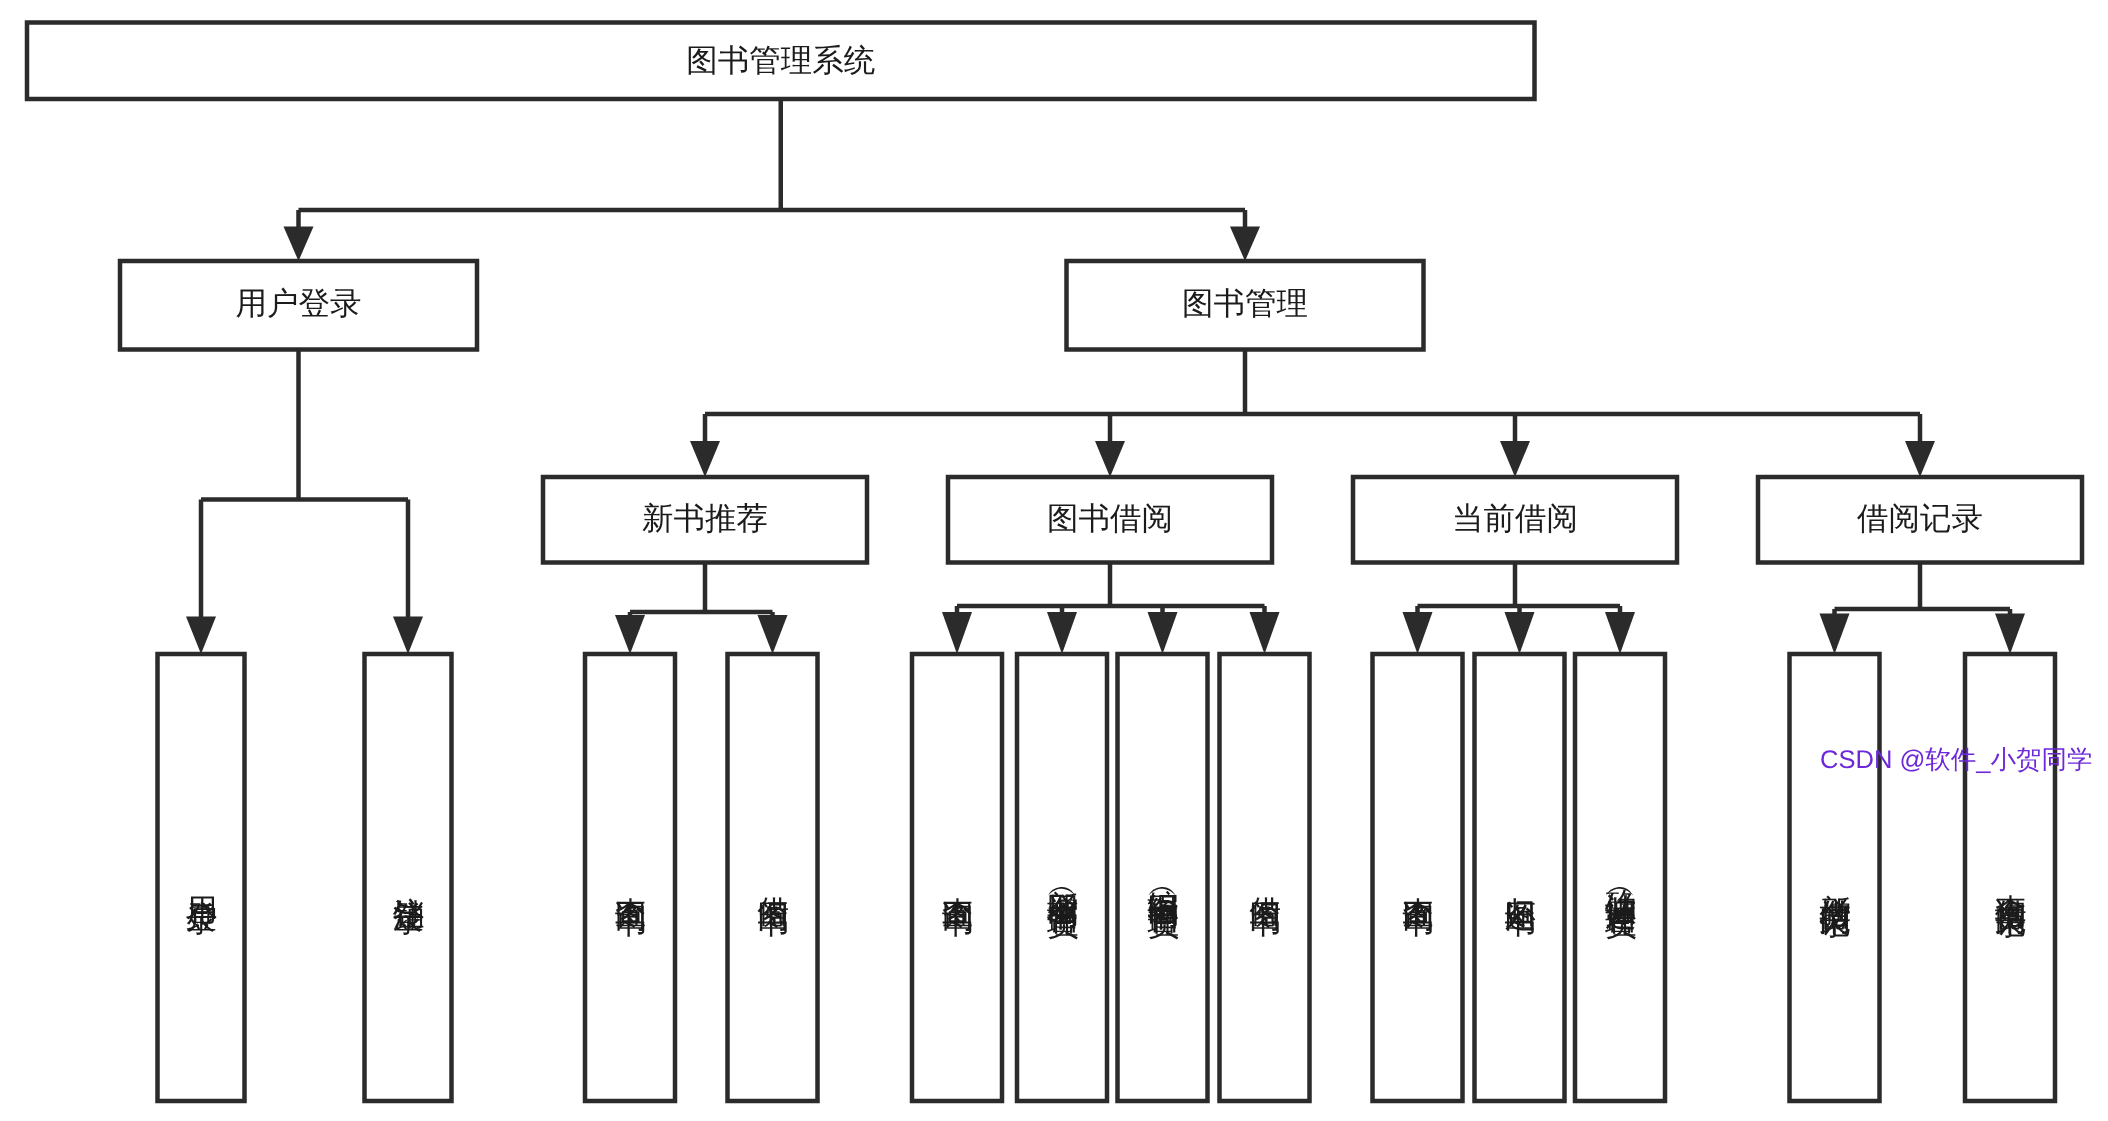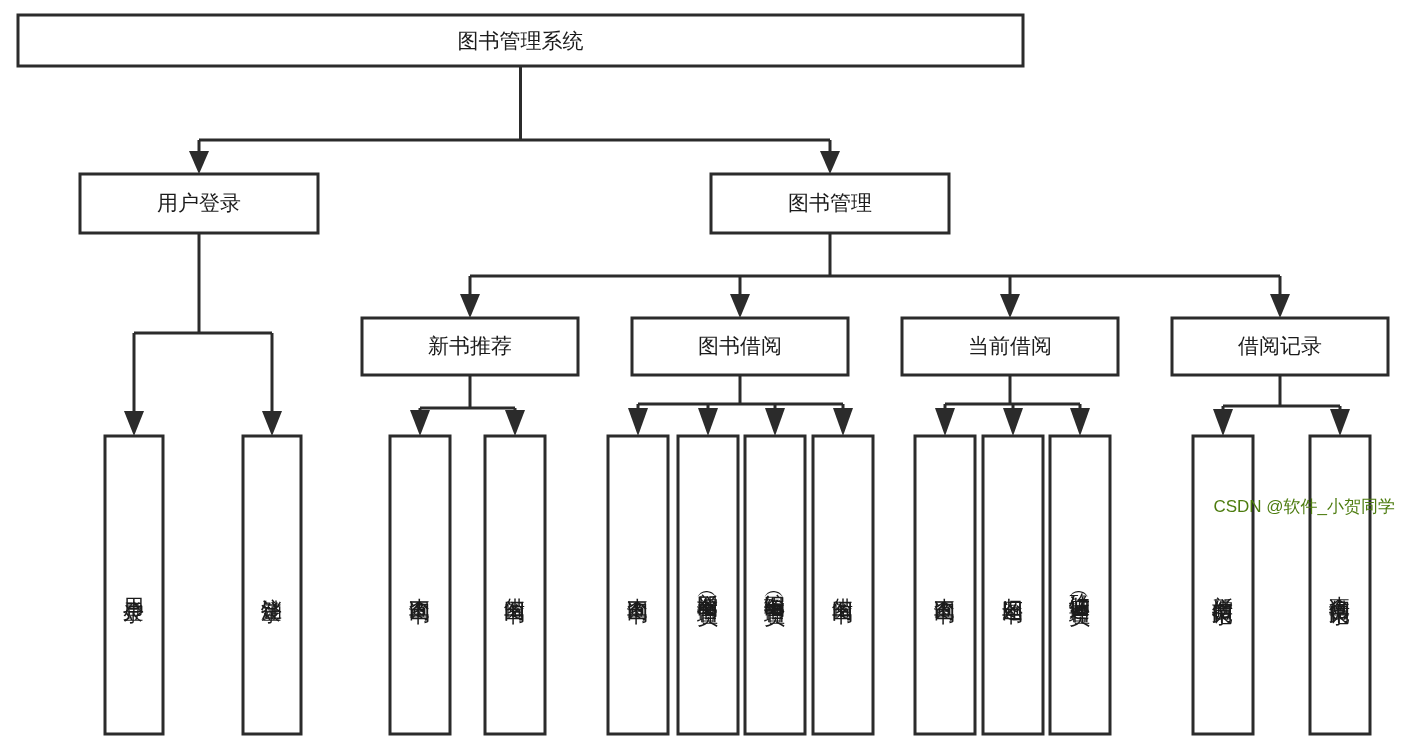--- a/index.html
+++ b/index.html
@@ -57,21 +57,21 @@
     text-anchor: middle;
     white-space: pre;
     letter-spacing: 2px;
   }
   .watermark {
     position: absolute;
     right: 10px;
     bottom: 6px;
     font-family: "Liberation Sans", "DejaVu Sans", sans-serif;
     font-size: 17px;
-    color: #4d7c0f;
+    color: #6d28d9;
     white-space: nowrap;
     user-select: none;
   }
 </style>
 </head>
 <body>
 
 <div id="diagram-root">
 
   <svg id="flow" viewBox="0 0 1405 747" xmlns="http://www.w3.org/2000/svg">

